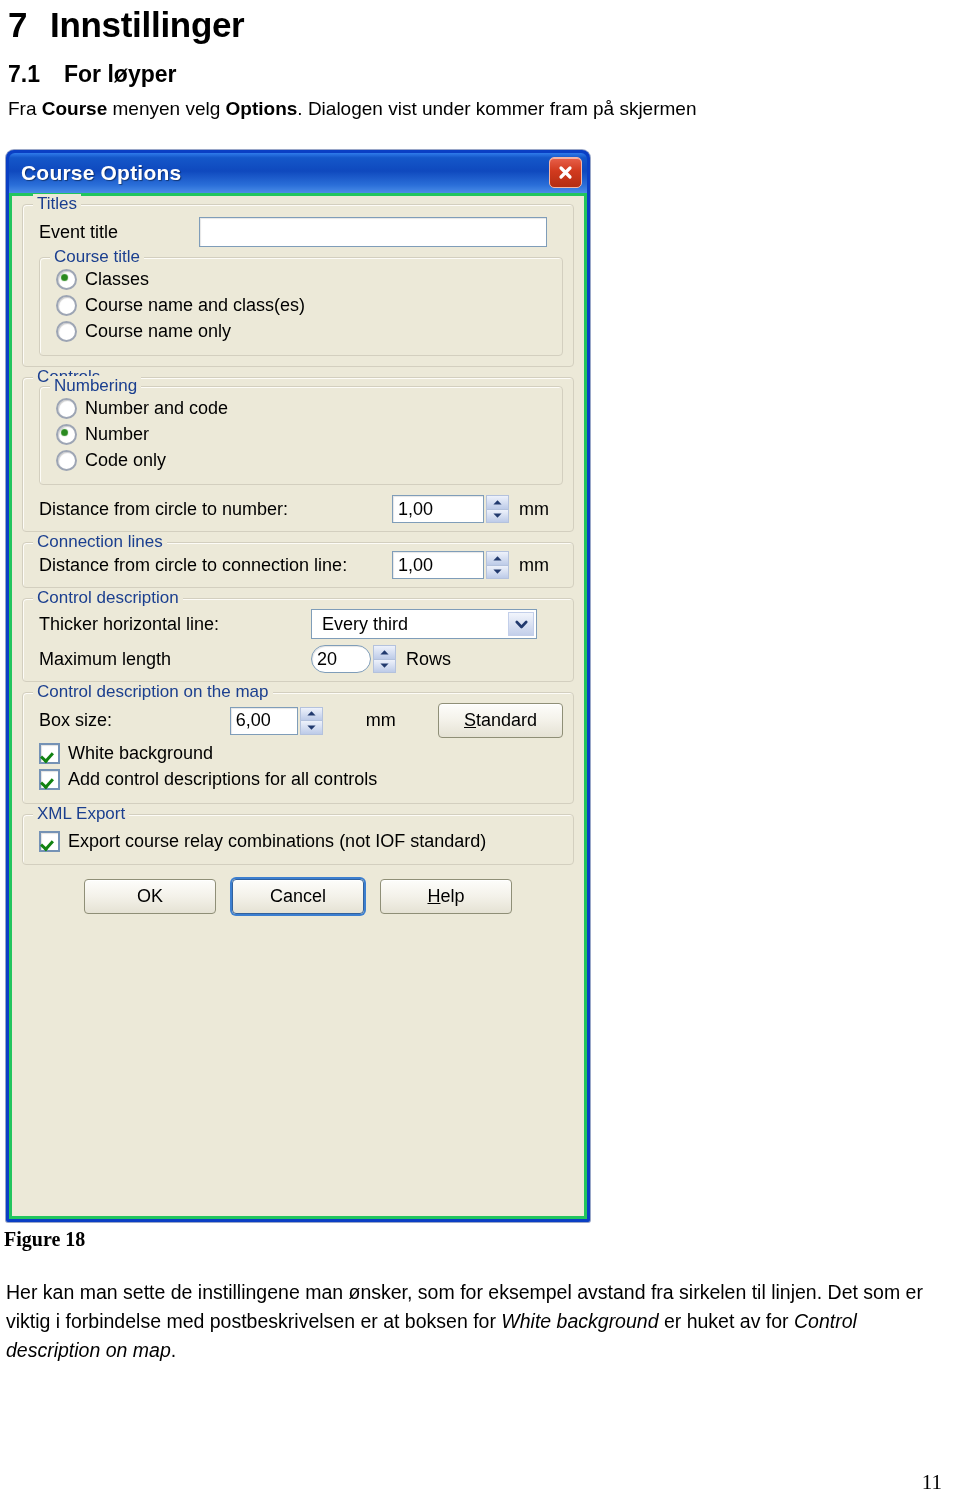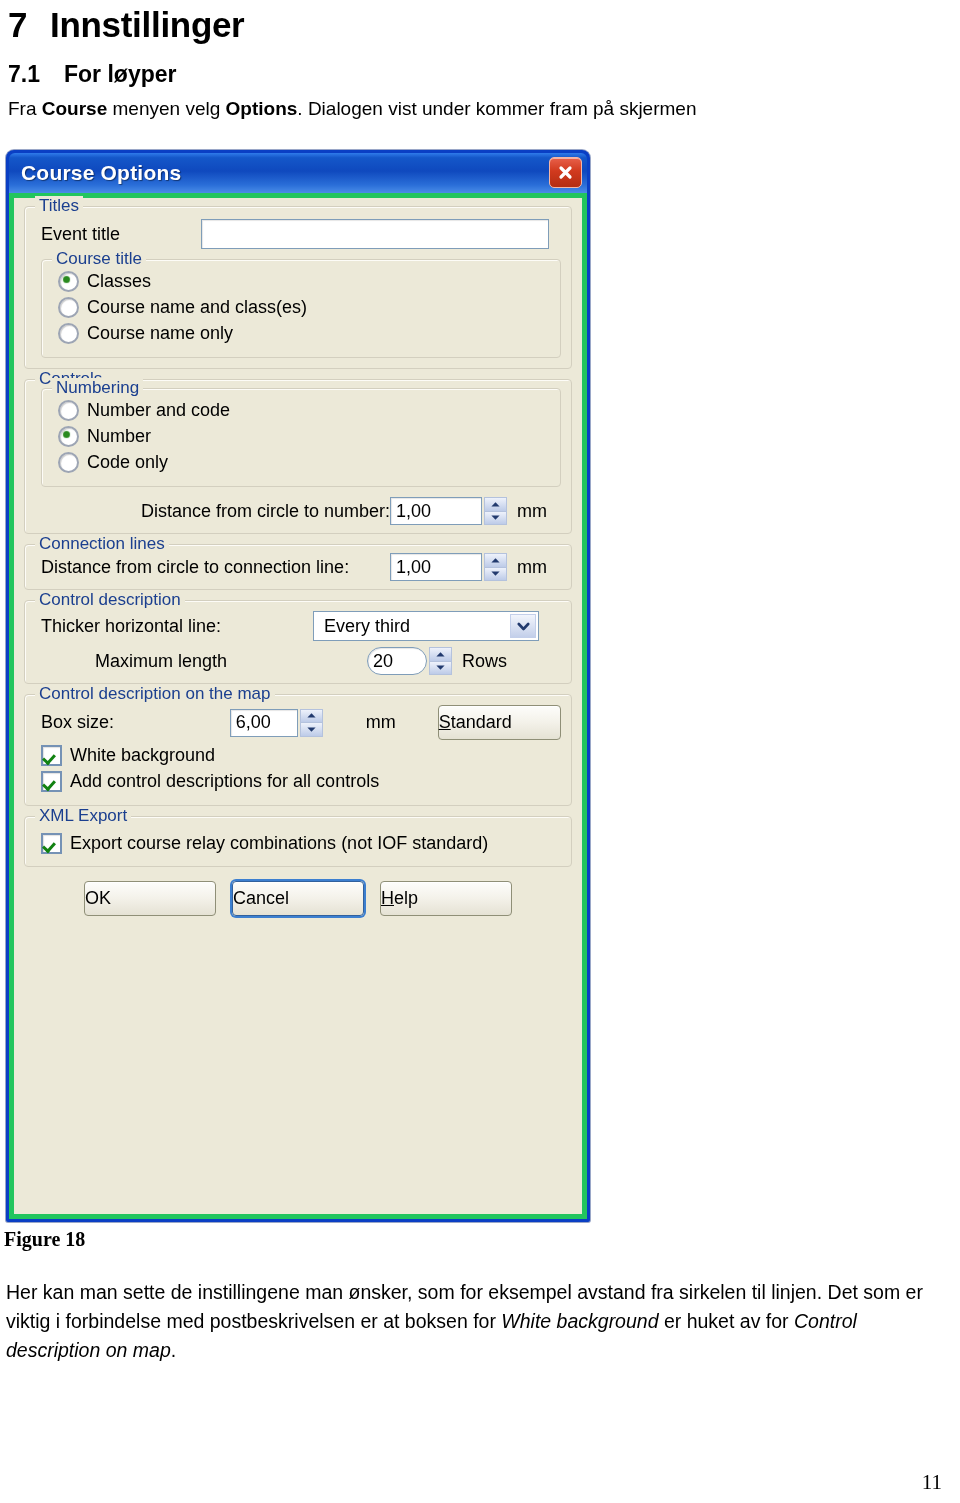--- a/index.html
+++ b/index.html
@@ -102,21 +102,21 @@
     border: 1px solid #f3b6a6;
     box-shadow: inset 0 1px 0 rgba(255,255,255,.5);
     display: flex; align-items: center; justify-content: center;
     cursor: pointer;
   }
   .close-btn svg { display:block; }
 
   .dlg-body {
     background: #ece9d8;
     height: calc(100% - 40px);
-    border: 5px solid #22c55e;
+    border: 3px solid #22c55e;
     box-sizing: border-box;
     padding: 8px 10px 0 10px;
     position: relative;
   }
 
   
   .grp {
     border: 1px solid #d3cfbf;
     border-radius: 4px;
     position: relative;
@@ -223,21 +223,21 @@
     border: 1px solid #c3cfea;
     display:flex; align-items:center; justify-content:center;
   }
 
   
   .btn {
     background: linear-gradient(180deg,#fdfdfb 0%,#f4f2ea 48%,#e5e2d4 100%);
     border: 1px solid #8f8f77;
     border-radius: 4px;
     height: 33px;
-    display:flex; align-items:center; justify-content:flex-start;
+    display:flex; align-items:center; justify-content:center;
     font-size: 18px;
     cursor: pointer;
     box-shadow: inset 0 1px 0 #fff;
   }
   .btn.focus {
     box-shadow: inset 0 1px 0 #fff, 0 0 0 2px #3c7fd0;
     border-color: #31619d;
   }
   .btn u { text-decoration: underline; }
 
@@ -316,21 +316,21 @@
           <span class="radio on"></span>
           <span class="lbl">Number</span>
         </div>
         <div class="radio-row">
           <span class="radio"></span>
           <span class="lbl">Code only</span>
         </div>
       </div>
 
       <div class="row" style="margin-left:6px;">
-        <div class="lbl" style="flex:1;text-align:right;">Distance from circle to number:</div>
+        <div class="lbl" style="flex:1;">Distance from circle to number:</div>
         <div class="spin-box">
           <div class="txt" style="width:92px;">1,00</div>
           <div class="spin-btns">
             <div class="sb">
               <svg width="11" height="7" viewBox="0 0 11 7">
                   <path d="M5.5 1.3 L9.6 5.6 L1.4 5.6 Z" fill="#223a6e"></path>
                 </svg>
             </div>
             <div class="sb">
               <svg width="11" height="7" viewBox="0 0 11 7">
@@ -375,21 +375,21 @@
         <div class="combo" style="width:226px;">
           <span>Every third</span>
           <span class="arrow">
             <svg width="13" height="9" viewBox="0 0 13 9">
                 <path d="M1.8 2 L6.5 7 L11.2 2" fill="none" stroke="#223a6e" stroke-width="2.6" stroke-linecap="round" stroke-linejoin="round"></path>
               </svg>
           </span>
         </div>
       </div>
 
-      <div class="row" style="margin-left:6px;justify-content:center;">
+      <div class="row" style="margin-left:6px;">
         <div class="lbl" style="width:272px;">Maximum length</div>
         <div class="spin-box">
           <div class="txt" style="width:60px;border-radius:14px;">20</div>
           <div class="spin-btns">
             <div class="sb">
               <svg width="11" height="7" viewBox="0 0 11 7">
                   <path d="M5.5 1.3 L9.6 5.6 L1.4 5.6 Z" fill="#223a6e"></path>
                 </svg>
             </div>
             <div class="sb">

